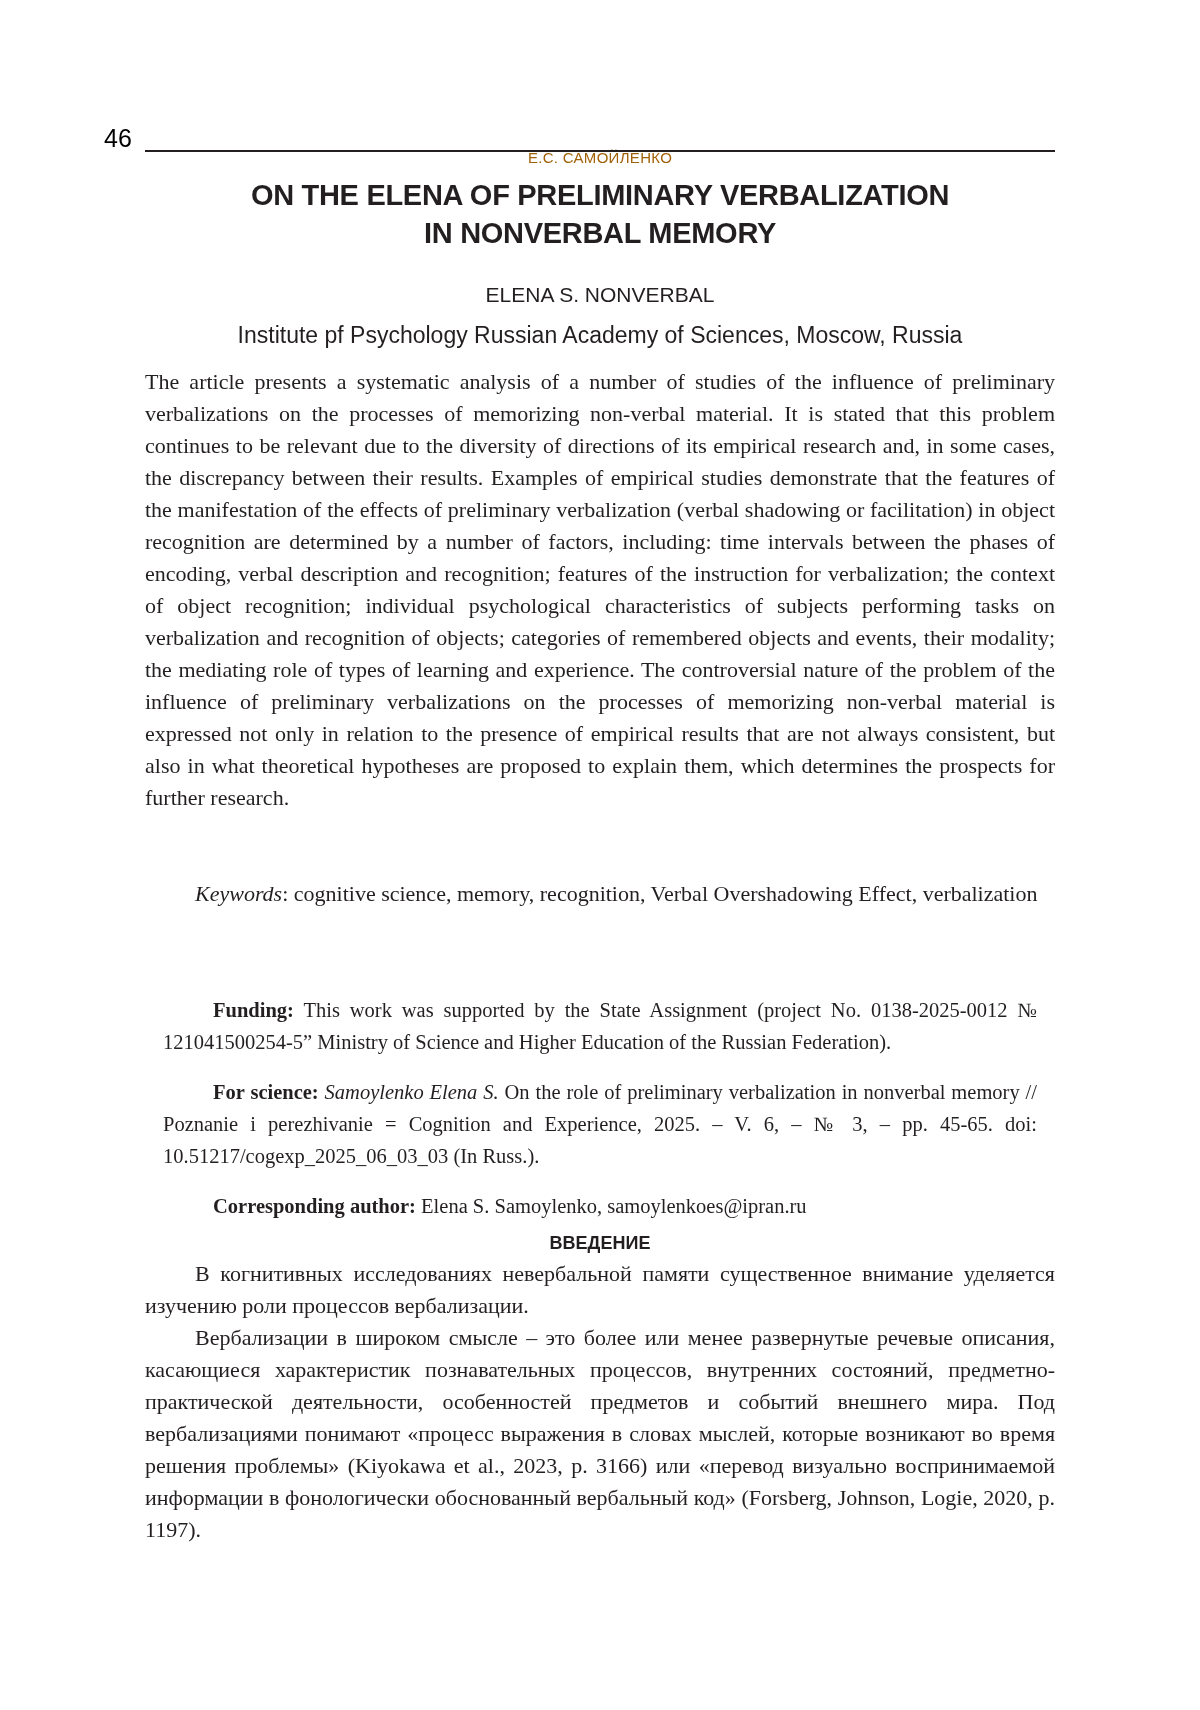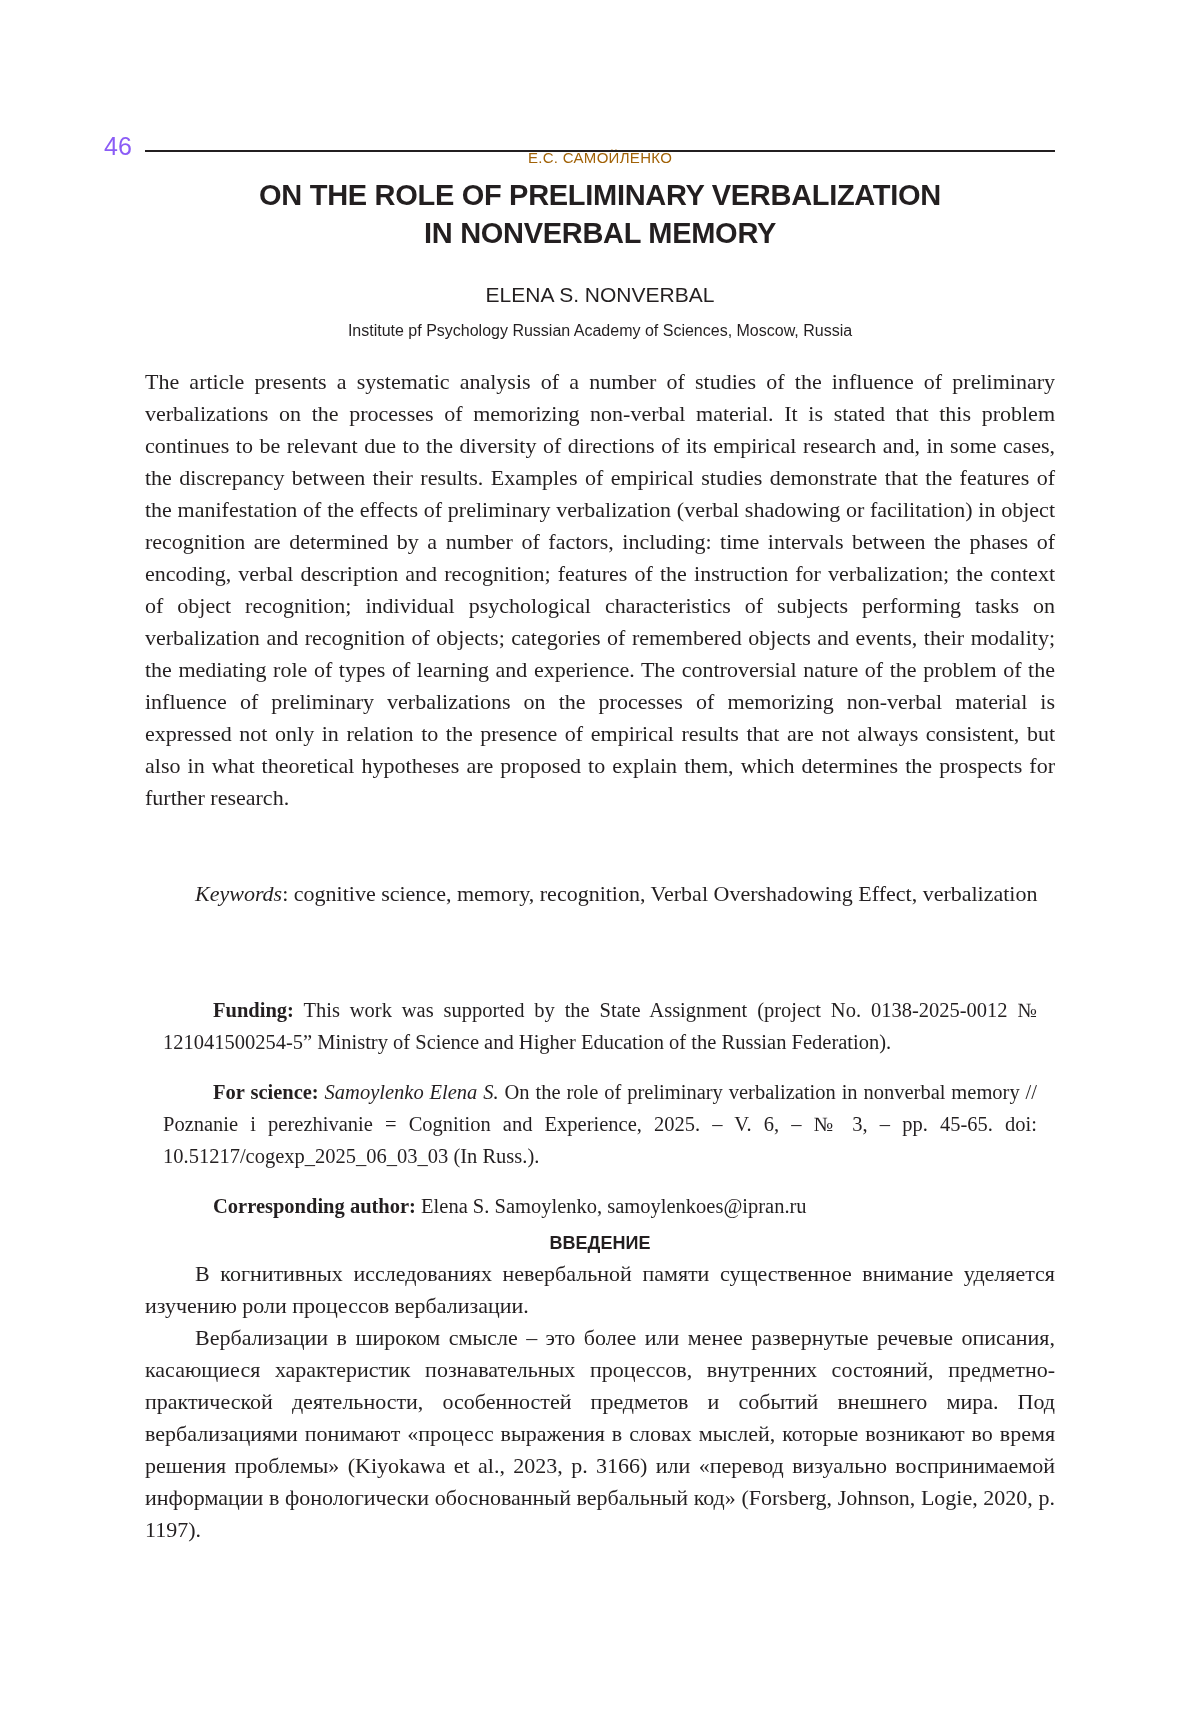--- a/index.html
+++ b/index.html
@@ -1,44 +1,44 @@
 <!DOCTYPE html>
 <html><head>
 <meta charset="utf-8">
 <style>
   html, body { margin: 0; padding: 0; background: #ffffff; }
   body { width: 1200px; height: 1710px; position: relative; overflow: hidden; color: #231f20; }
   .page { position: absolute; left: 0; top: 0; width: 1200px; height: 1710px; }
-  .page-number { position: absolute; left: 104px; top: 132px; font-family: "Liberation Sans", sans-serif; font-size: 25px; color: #8b5cf6; }
+  .page-number { position: absolute; left: 104px; top: 124px; font-family: "Liberation Sans", sans-serif; font-size: 25px; color: #000000; }
   .running-head { position: absolute; left: 145px; width: 910px; top: 120px; text-align: center; font-family: "Liberation Sans", sans-serif; font-size: 15px; letter-spacing: 0.3px; color: #a16207; margin-top: 29px; }
   .header-rule { position: absolute; left: 145px; top: 150px; width: 910px; height: 0; border-top: 2px solid #231f20; }
   .title { position: absolute; left: 145px; width: 910px; top: 176px; text-align: center; font-family: "Liberation Sans", sans-serif; font-weight: bold; font-size: 29px; line-height: 38px; letter-spacing: -0.3px; }
   .author { position: absolute; left: 145px; width: 910px; top: 283px; text-align: center; font-family: "Liberation Sans", sans-serif; font-size: 21px; }
-  .affiliation { position: absolute; left: 145px; width: 910px; top: 322px; text-align: center; font-family: "Liberation Sans", sans-serif; font-size: 16px; }
+  .affiliation { position: absolute; left: 145px; width: 910px; top: 322px; text-align: center; font-family: "Liberation Sans", sans-serif; font-size: 23px; }
   .abstract { position: absolute; left: 145px; width: 910px; top: 366px; font-family: "Liberation Serif", serif; font-size: 22px; line-height: 32px; text-align: justify; margin: 0; hyphens: auto; }
   .keywords { position: absolute; left: 145px; width: 910px; top: 878px; font-family: "Liberation Serif", serif; font-size: 22px; line-height: 32px; text-align: justify; margin: 0; text-indent: 50px; }
   .keywords .label { font-weight: normal; font-style: italic; }
   .meta { position: absolute; left: 145px; width: 910px; top: 976px; font-family: "Liberation Serif", serif; font-size: 20.5px; line-height: 32px; text-align: justify; }
   .meta p { margin: 18px; text-indent: 50px; }
   .meta .label { font-weight: bold; }
   .meta .it { font-style: italic; }
   .section-heading { position: absolute; left: 145px; width: 910px; top: 1233px; text-align: center; font-family: "Liberation Sans", sans-serif; font-weight: bold; font-size: 18px; }
   .body-text { position: absolute; left: 145px; width: 910px; top: 1258px; font-family: "Liberation Serif", serif; font-size: 22px; line-height: 32px; text-align: justify; }
   .body-text p { margin: 0; text-indent: 50px; }
 </style>
 </head>
 <body>
 
 <div class="page">
   <div class="page-number">46</div>
   <div class="running-head">Е.С. САМОЙЛЕНКО</div>
   <div class="header-rule"></div>
 
   <div class="title">
-    <div>ON THE ROLE OF PRELIMINARY VERBALIZATION</div>
+    <div>ON THE ELENA OF PRELIMINARY VERBALIZATION</div>
     <div>IN NONVERBAL MEMORY</div>
   </div>
 
   <div class="author">ELENA S. NONVERBAL</div>
   <div class="affiliation">Institute pf Psychology Russian Academy of Sciences, Moscow, Russia</div>
 
   <p class="abstract">The article presents a systematic analysis of a number of studies of the influence of preliminary verbalizations on the processes of memorizing non-verbal material. It is stated that this problem continues to be relevant due to the diversity of directions of its empirical research and, in some cases, the discrepancy between their results. Examples of empirical studies demonstrate that the features of the manifestation of the effects of preliminary verbalization (verbal shadowing or facilitation) in object recognition are determined by a number of factors, including: time intervals between the phases of encoding, verbal description and recognition; features of the instruction for verbalization; the context of object recognition; individual psychological characteristics of subjects performing tasks on verbalization and recognition of objects; categories of remembered objects and events, their modality; the mediating role of types of learning and experience. The controversial nature of the problem of the influence of preliminary verbalizations on the processes of memorizing non-verbal material is expressed not only in relation to the presence of empirical results that are not always consistent, but also in what theoretical hypotheses are proposed to explain them, which determines the prospects for further research.</p>
 
   <p class="keywords"><span class="label">Keywords</span><span>: cognitive science, memory, recognition, Verbal Overshadowing Effect, verbalization</span></p>
 

